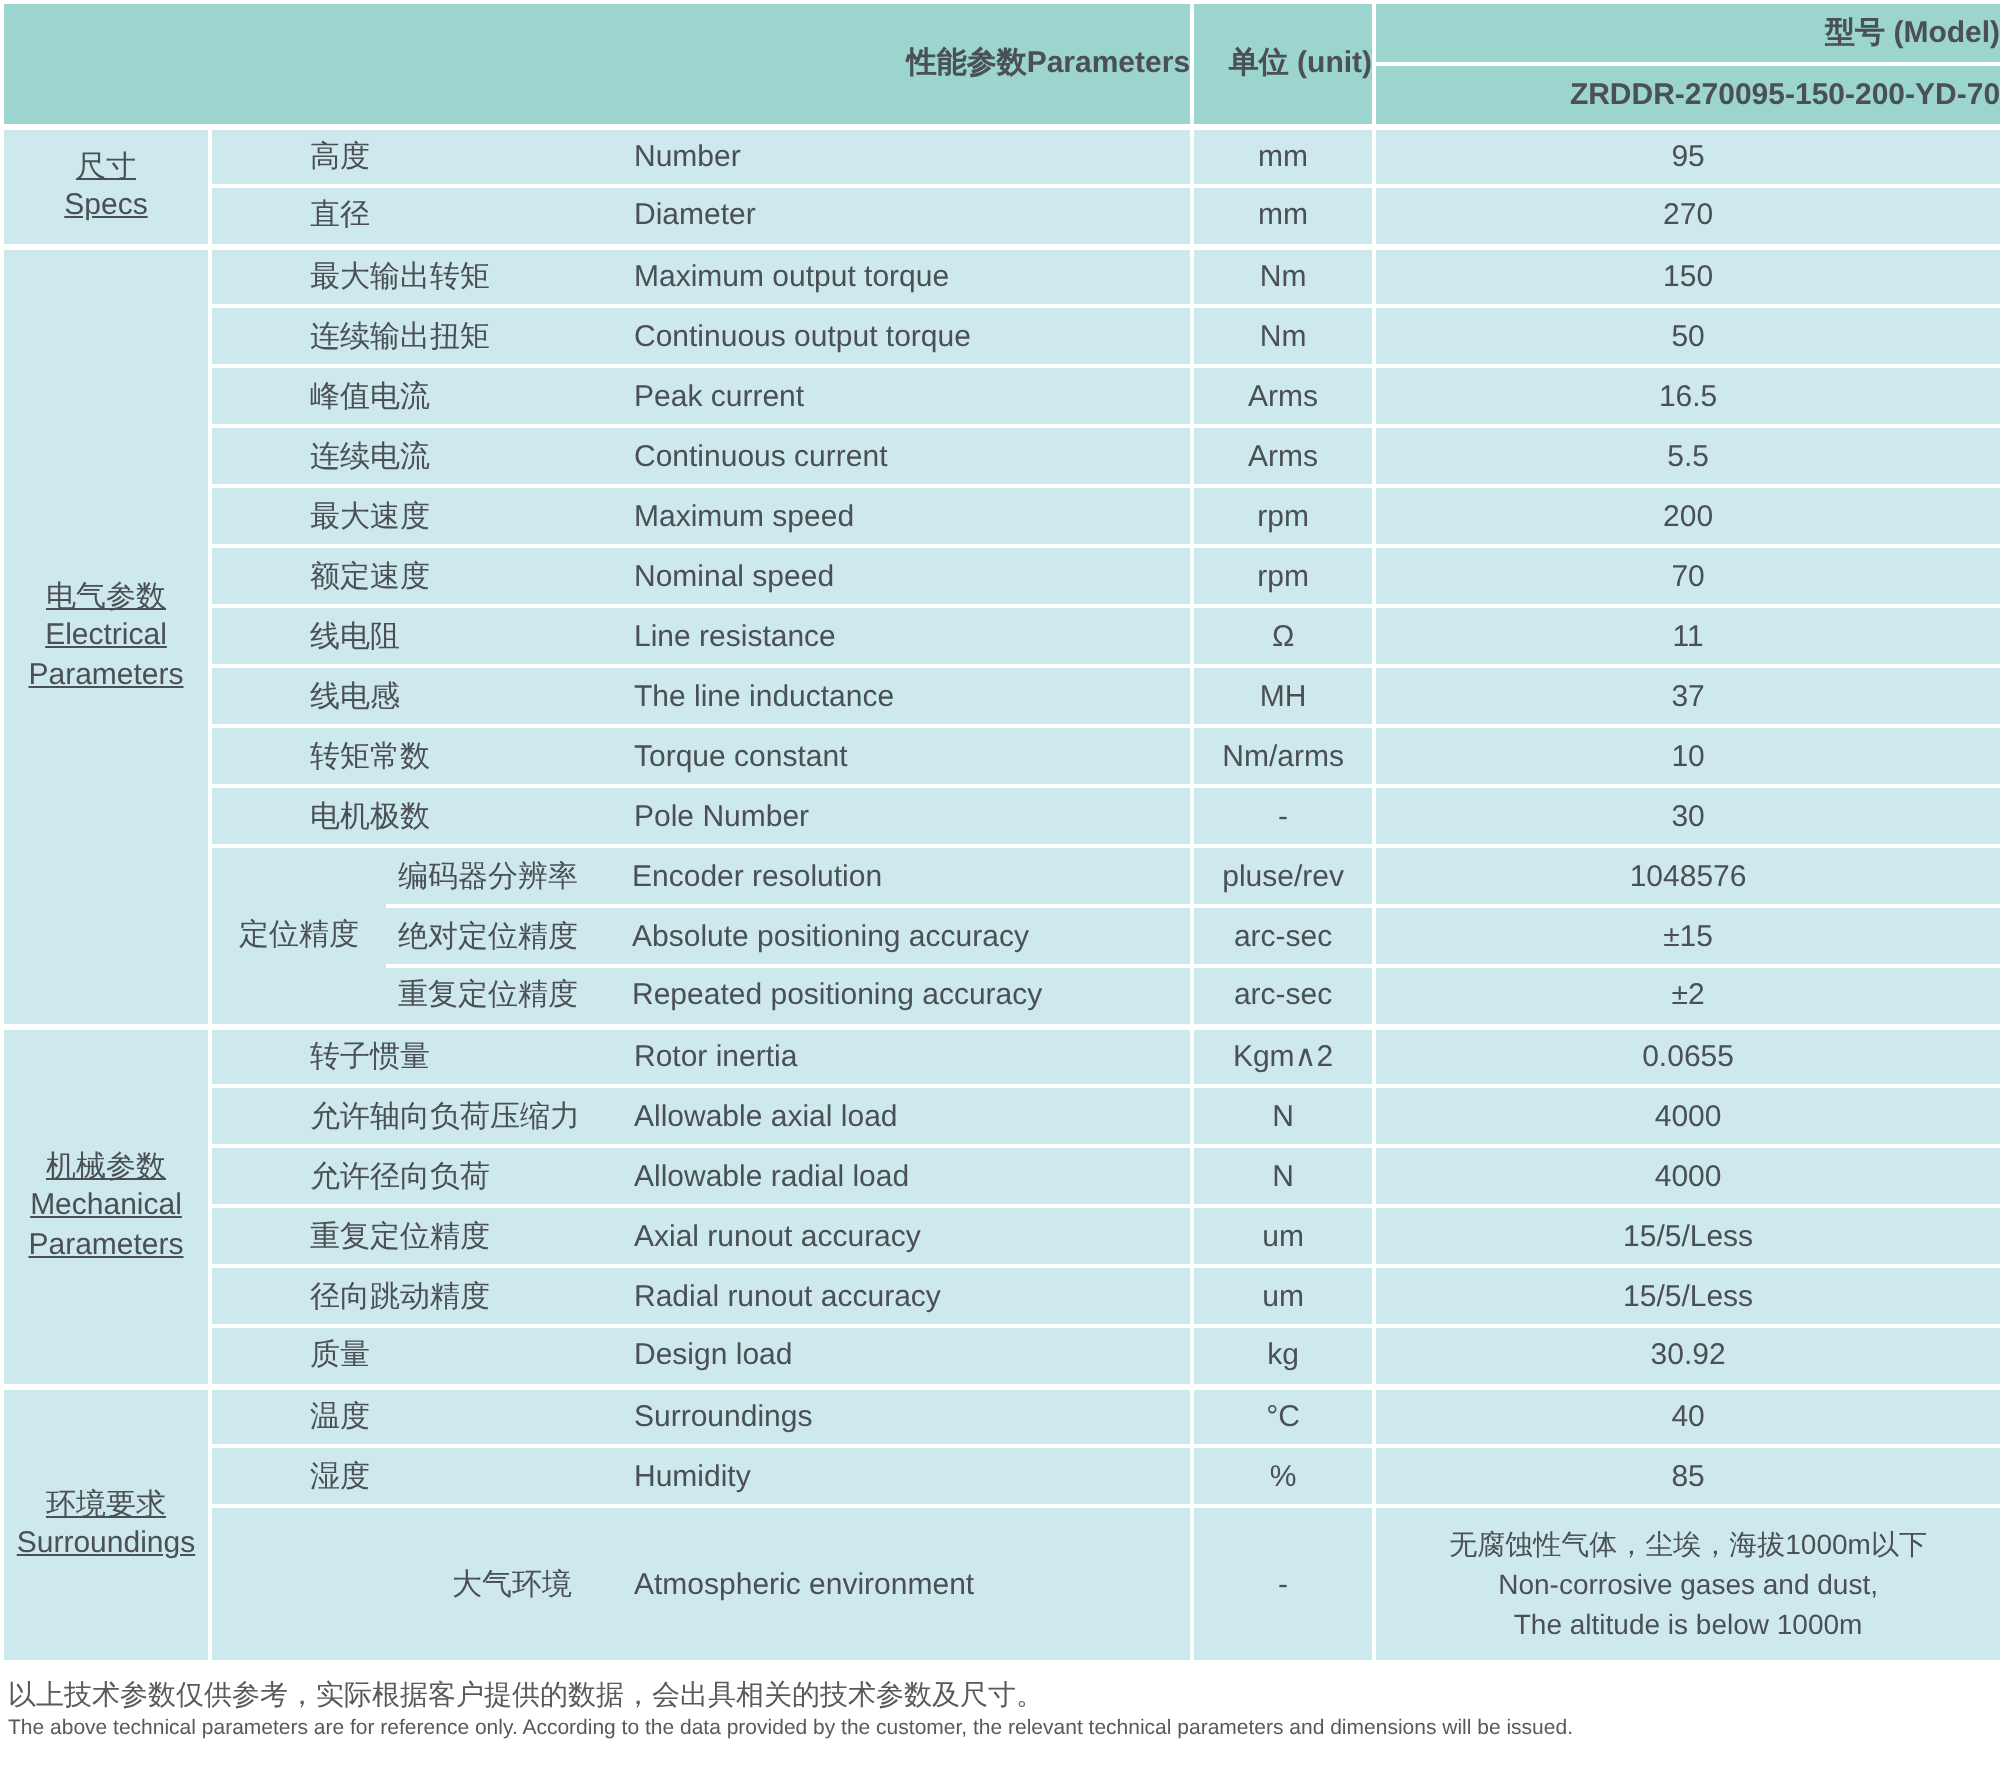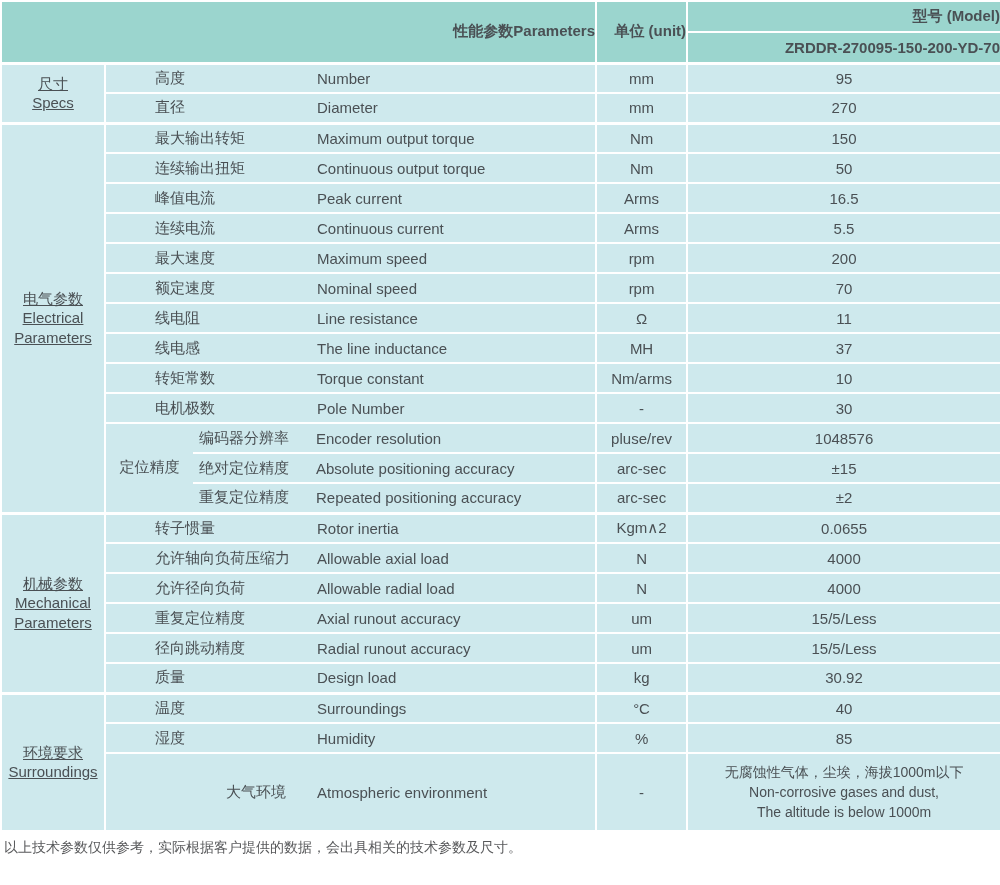--- a/index.html
+++ b/index.html
@@ -311,13 +311,14 @@
         <div class="vline">无腐蚀性气体，尘埃，海拔1000m以下</div>
         <div class="vline">Non-corrosive gases and dust,</div>
         <div class="vline">The altitude is below 1000m</div>
       </td>
     </tr>
   </tbody>
 </table>
 
 <div class="notes">
   <div class="note-cn">以上技术参数仅供参考，实际根据客户提供的数据，会出具相关的技术参数及尺寸。</div>
+  <div class="note-en">The above technical parameters are for reference only. According to the data provided by the customer, the relevant technical parameters and dimensions will be issued.</div>
 </div>
 
 </body></html>

